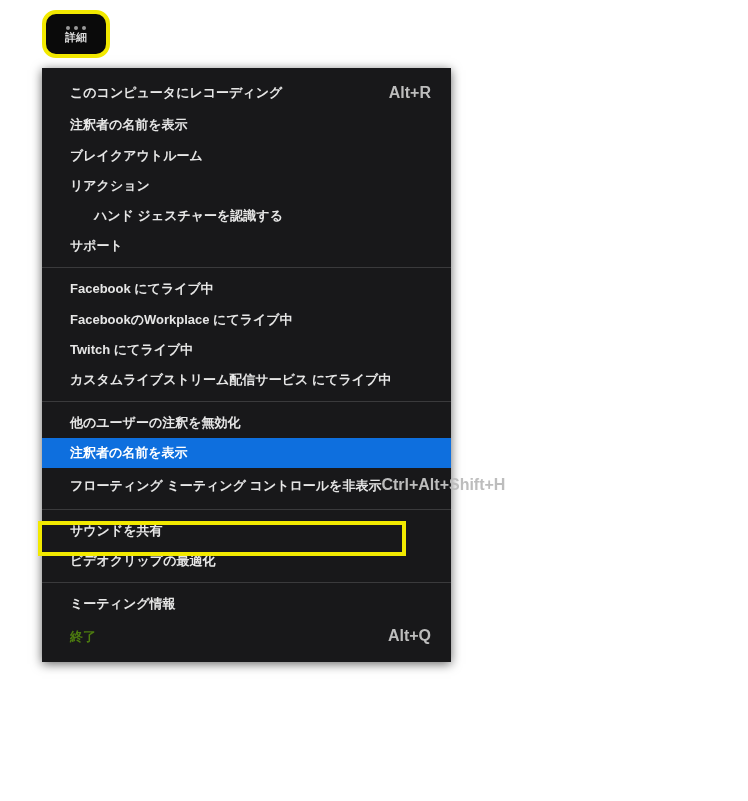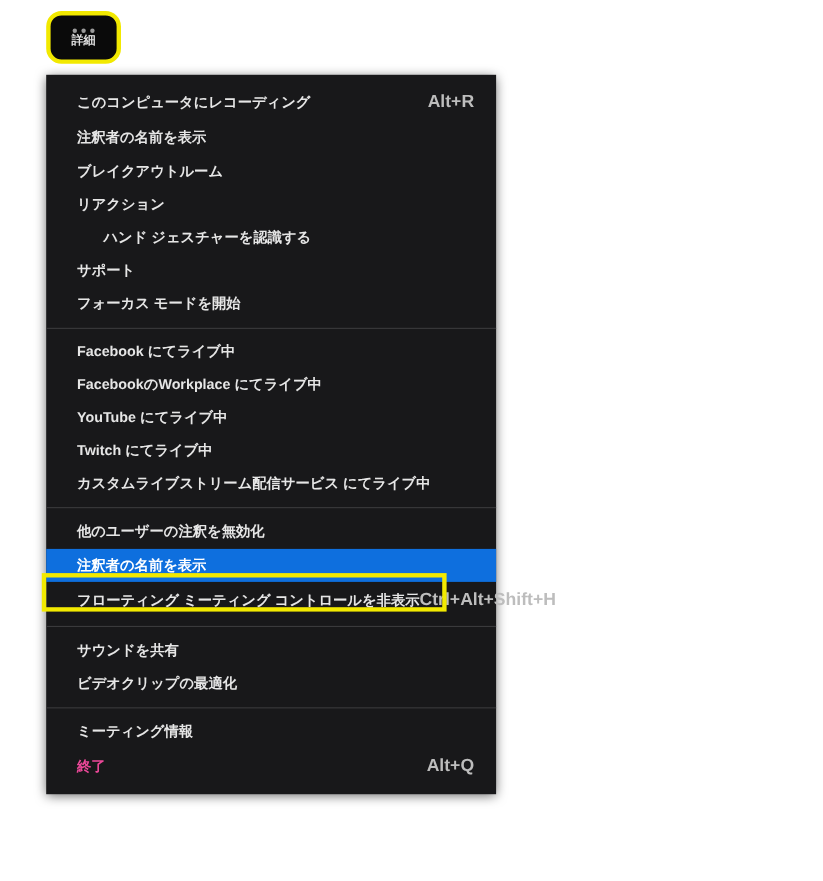--- a/index.html
+++ b/index.html
@@ -60,21 +60,21 @@
       line-height: 1.4;
     }
     .menu-item.indent {
       padding-left: 52px;
     }
     .menu-item.highlighted {
       background: #0e6fde;
       color: #ffffff;
     }
     .menu-item.danger .label {
-      color: #ec4899;
+      color: #4d7c0f;
     }
     .shortcut {
       color: #bdbdbd;
       font-size: 16px;
     }
     .separator {
       height: 1px;
       background: #3a3a3c;
       margin: 6px 0;
     }
@@ -114,32 +114,26 @@
     </div>
     <div class="menu-item">
       <span class="label">リアクション</span>
     </div>
     <div class="menu-item indent">
       <span class="label">ハンド ジェスチャーを認識する</span>
     </div>
     <div class="menu-item">
       <span class="label">サポート</span>
     </div>
-    <div class="menu-item">
-      <span class="label">フォーカス モードを開始</span>
-    </div>
     <div class="separator"></div>
     <div class="menu-item">
       <span class="label">Facebook にてライブ中</span>
     </div>
     <div class="menu-item">
       <span class="label">FacebookのWorkplace にてライブ中</span>
-    </div>
-    <div class="menu-item">
-      <span class="label">YouTube にてライブ中</span>
     </div>
     <div class="menu-item">
       <span class="label">Twitch にてライブ中</span>
     </div>
     <div class="menu-item">
       <span class="label">カスタムライブストリーム配信サービス にてライブ中</span>
     </div>
     <div class="separator"></div>
     <div class="menu-item">
       <span class="label">他のユーザーの注釈を無効化</span>

